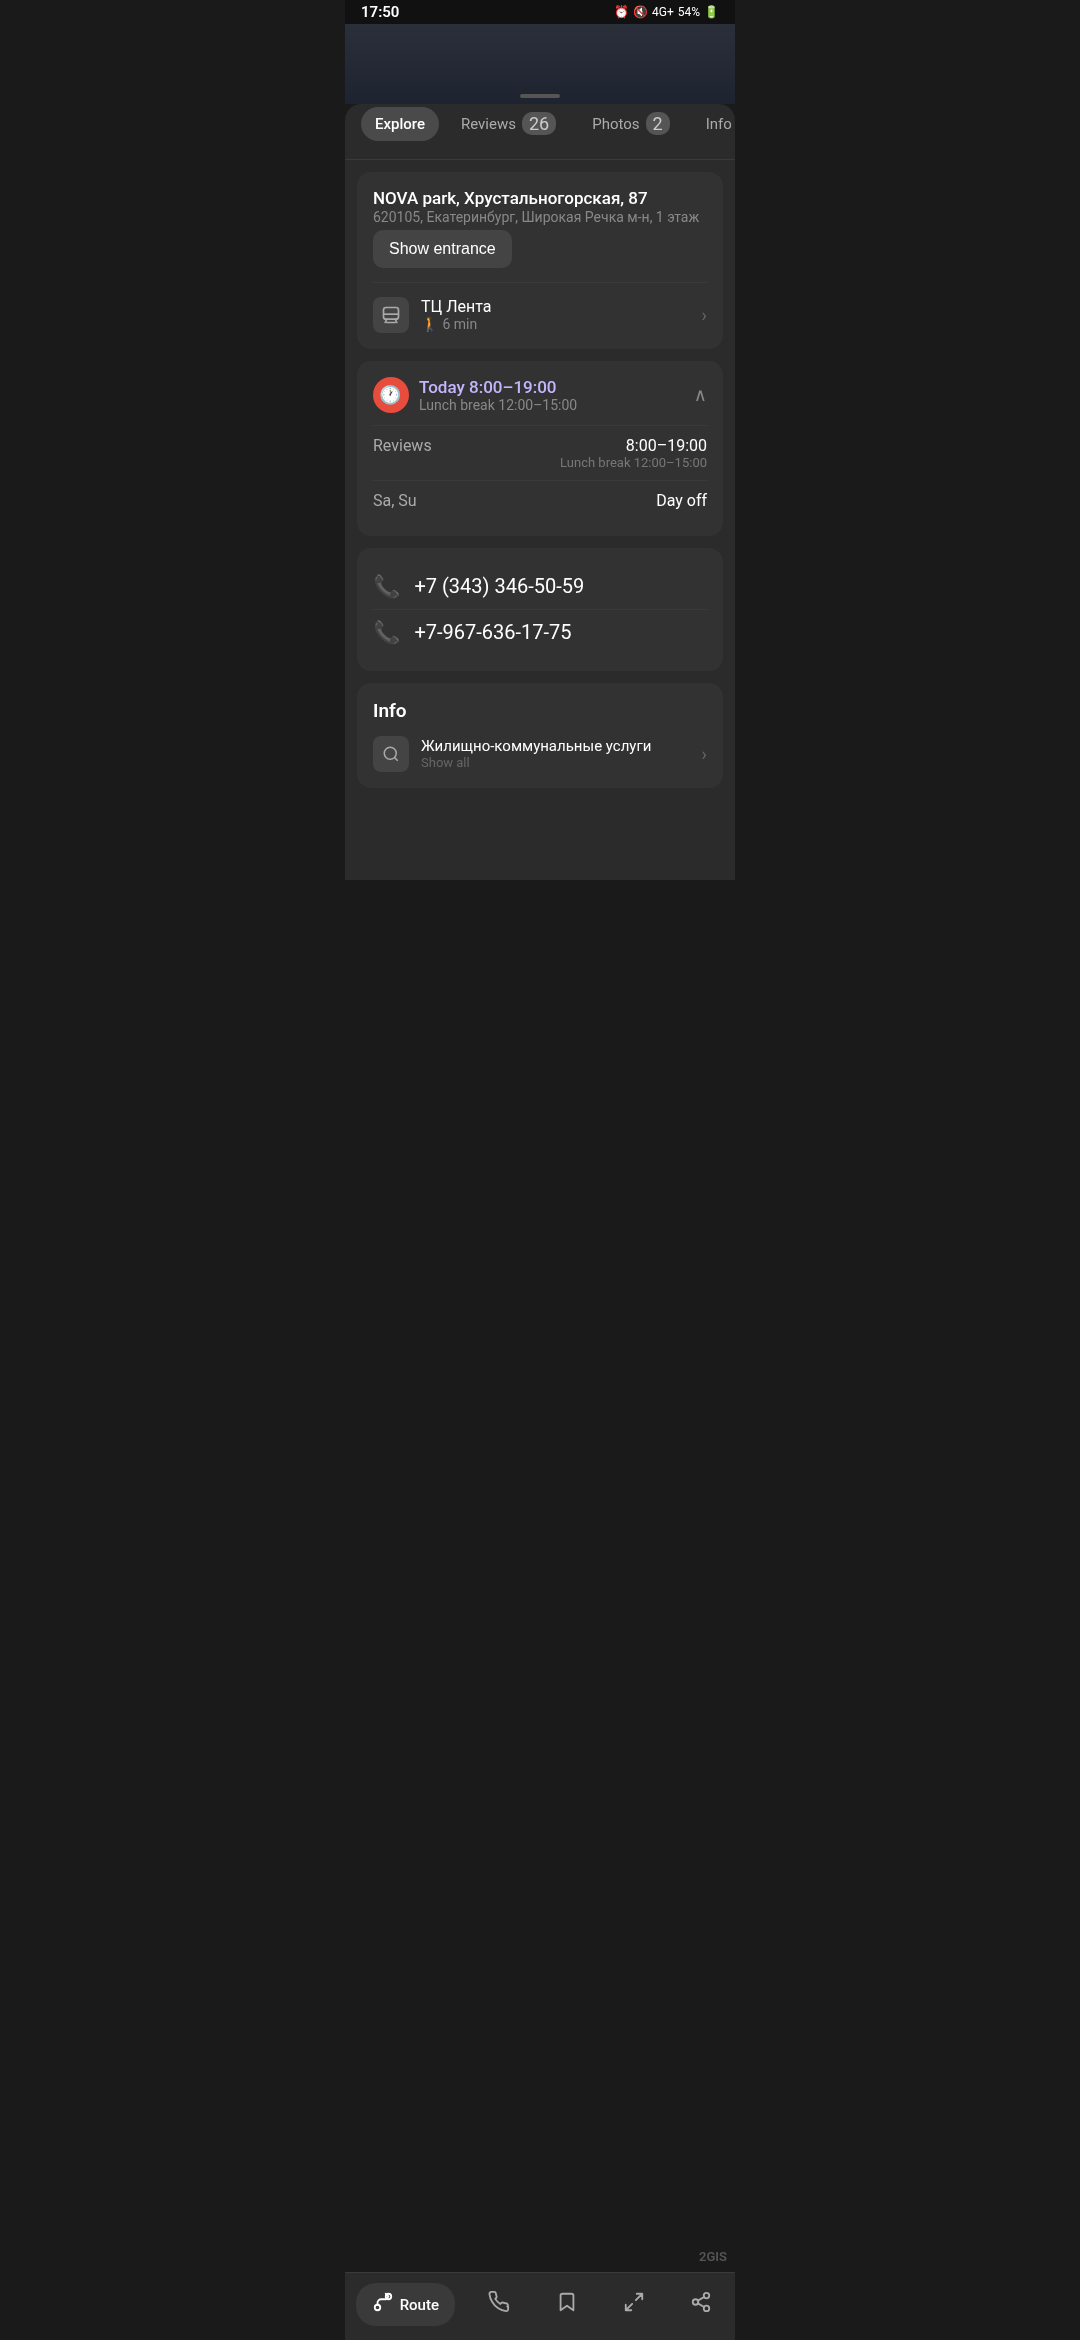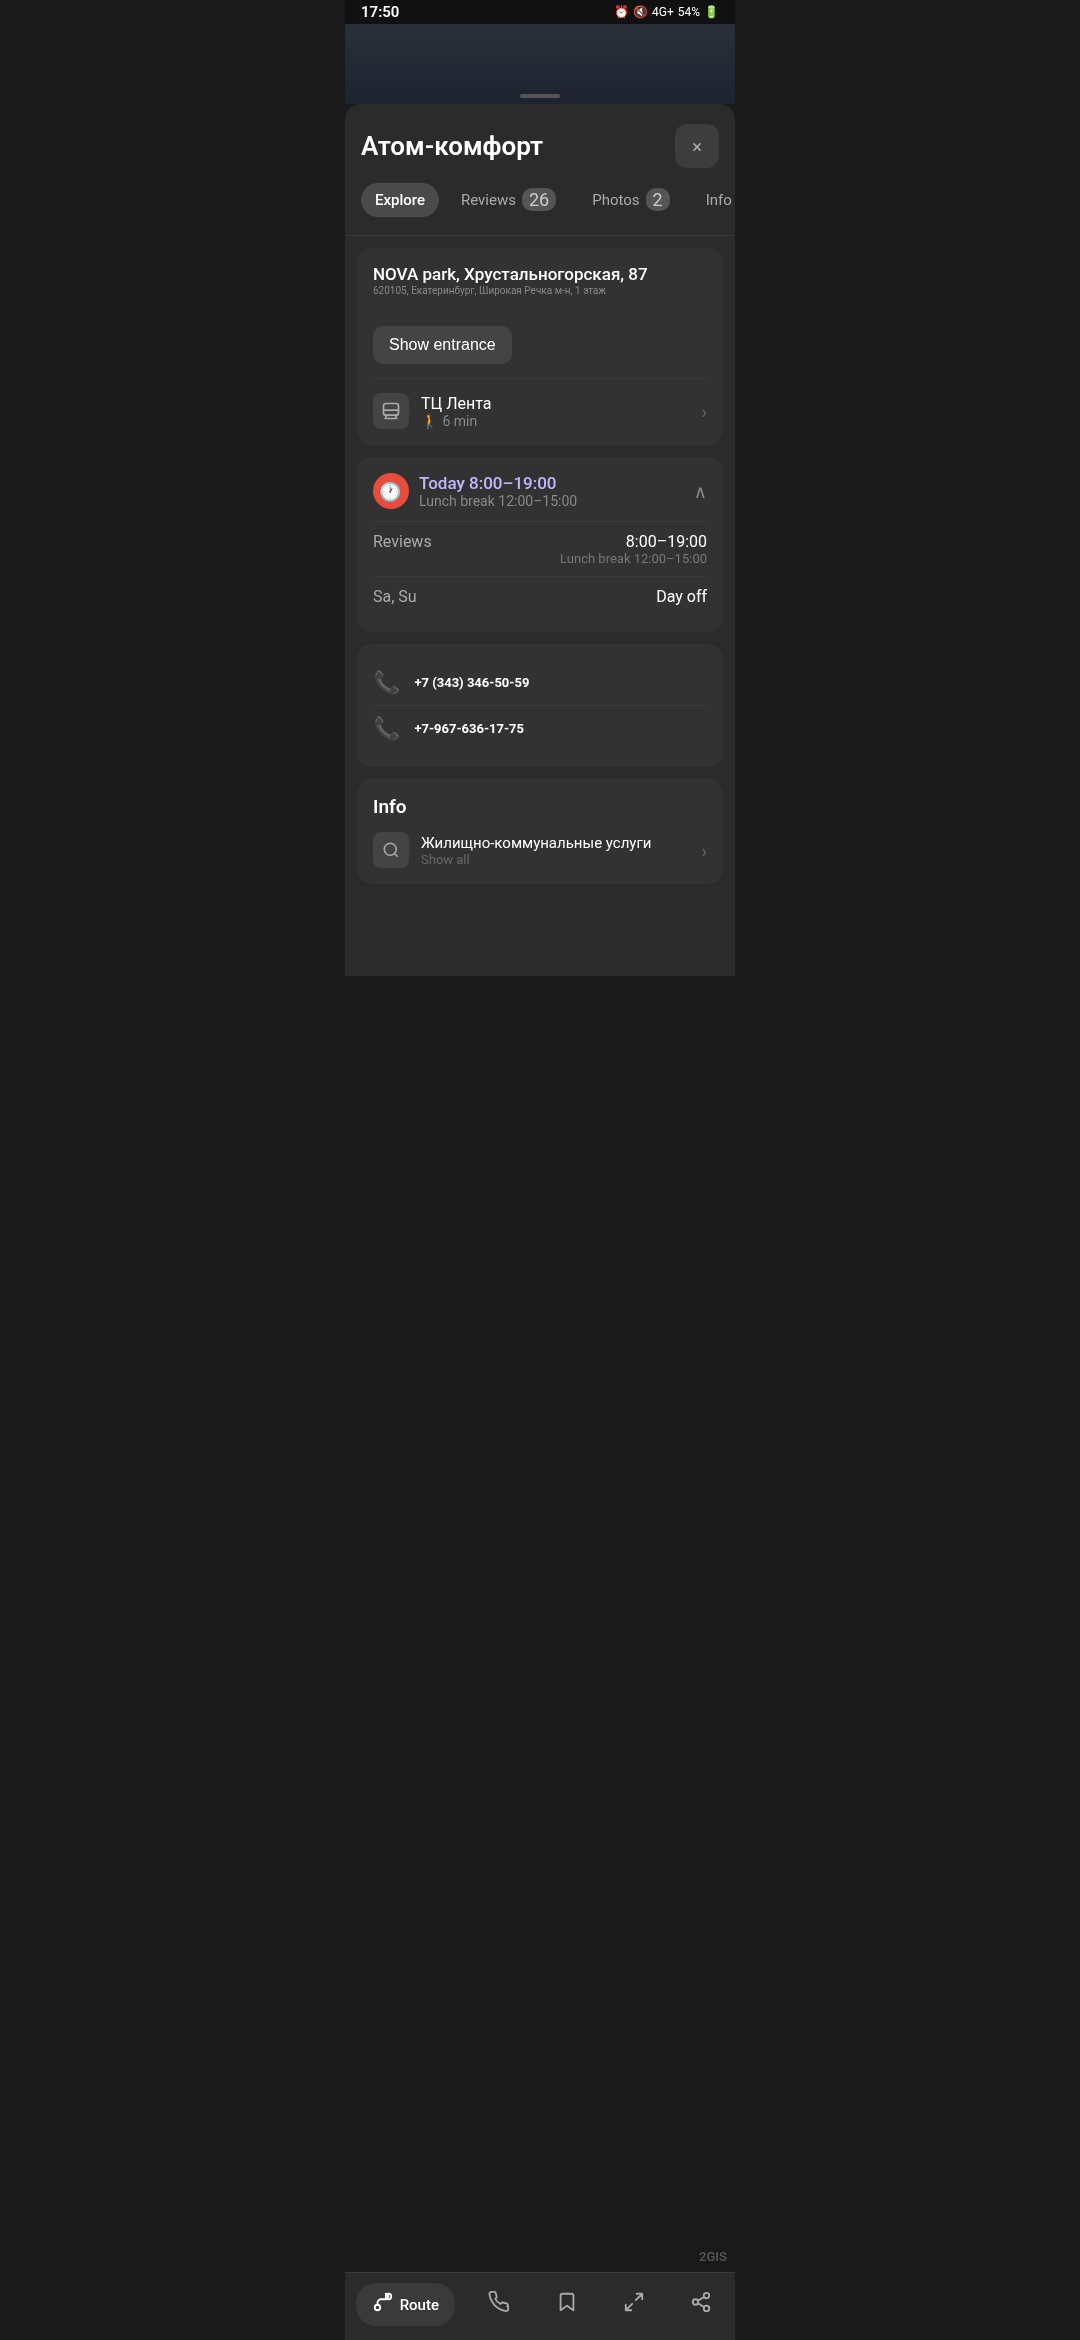--- a/index.html
+++ b/index.html
@@ -137,23 +137,23 @@
       padding: 16px;
     }
 
     
     .address-main {
       font-size: 17px;
       font-weight: 500;
       color: #fff;
     }
     .address-sub {
-      font-size: 10px;
+      font-size: 14px;
       color: #888;
-      margin-bottom: 28px;
+      margin-bottom: 2px;
       line-height: 1.4;
     }
     .show-entrance-btn {
       background: #444;
       border: none;
       border-radius: 10px;
       padding: 10px 16px;
       color: #fff;
       font-size: 16px;
       font-weight: 500;
@@ -269,23 +269,22 @@
       padding: 10px 0;
     }
     .phone-row + .phone-row {
       border-top: 1px solid #3a3a3a;
     }
     .phone-icon {
       color: #2ecc71;
       font-size: 22px;
     }
     .phone-number {
-      font-size: 13px;
-      color: #fff;
-      font-weight: bold;
+      font-size: 20px;
+      color: #fff;
     }
 
     
     .info-title {
       font-size: 19px;
       font-weight: 600;
       color: #fff;
       margin-bottom: 14px;
     }
     .info-row {
@@ -389,26 +388,20 @@
     <span>54%</span>
     <span>🔋</span>
   </div>
 </div>
 
 <div class="map-area">
 </div>
 
 <div class="bottom-sheet">
 
-  <div class="header">
-    <h1 class="header-title">Атом-комфорт</h1>
-    <div class="close-btn">
-      <span>×</span>
-    </div>
-  </div>
 
   <div class="tabs">
     <div class="tab active">
       <span>Explore</span>
     </div>
     <div class="tab">
       <span>Reviews</span>
       <span class="tab-badge">26</span>
     </div>
     <div class="tab">

